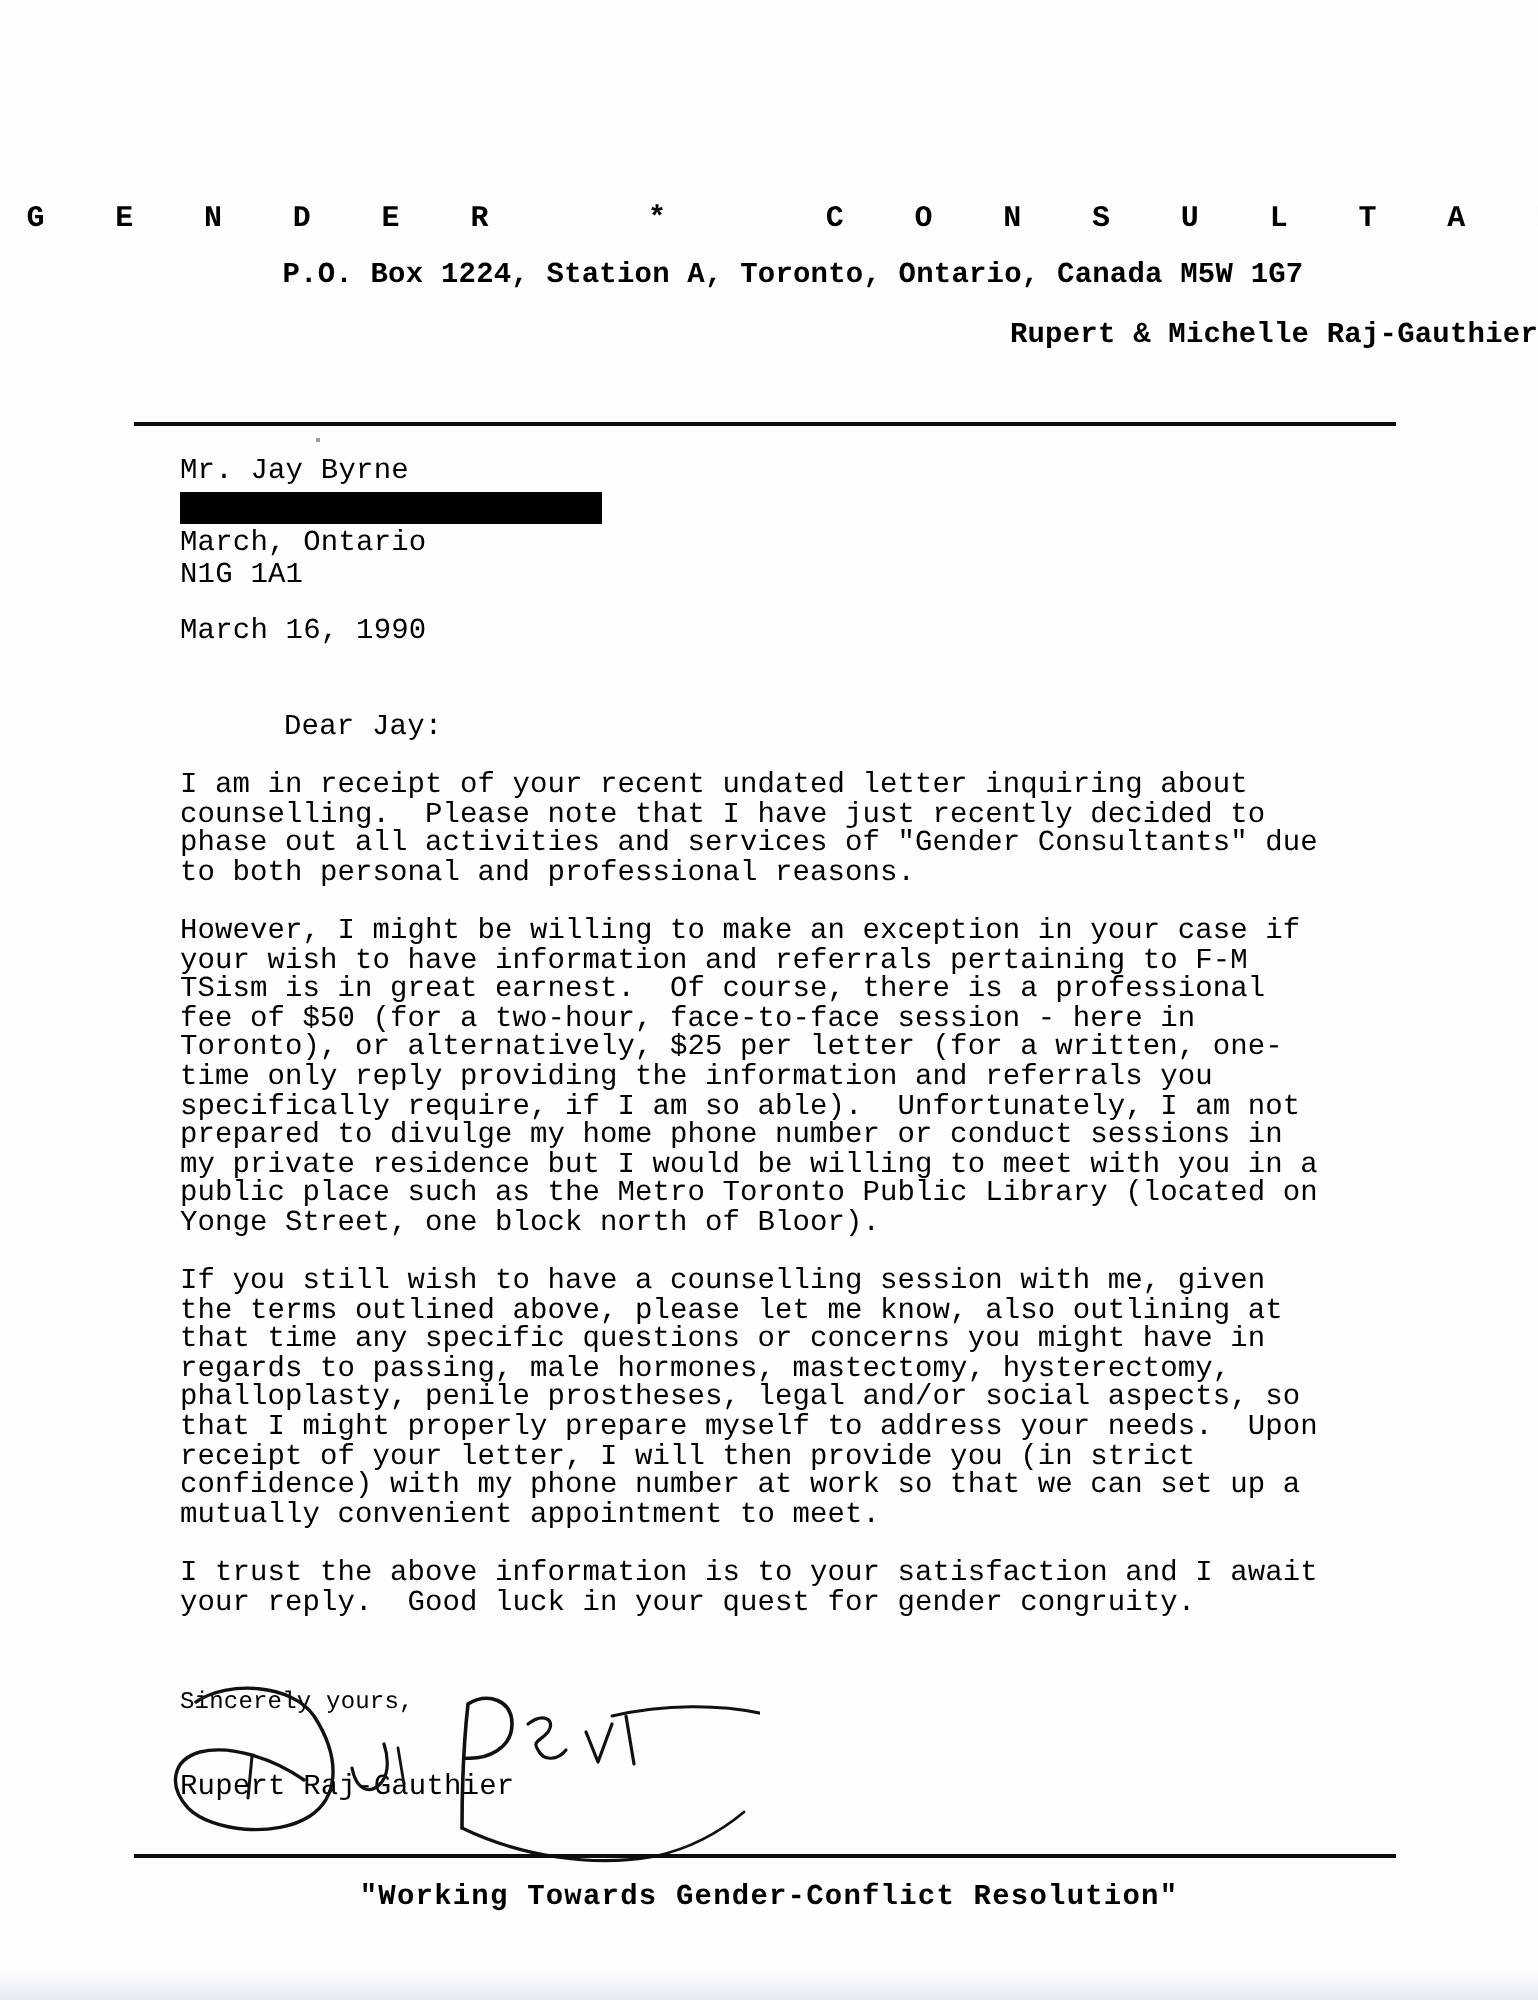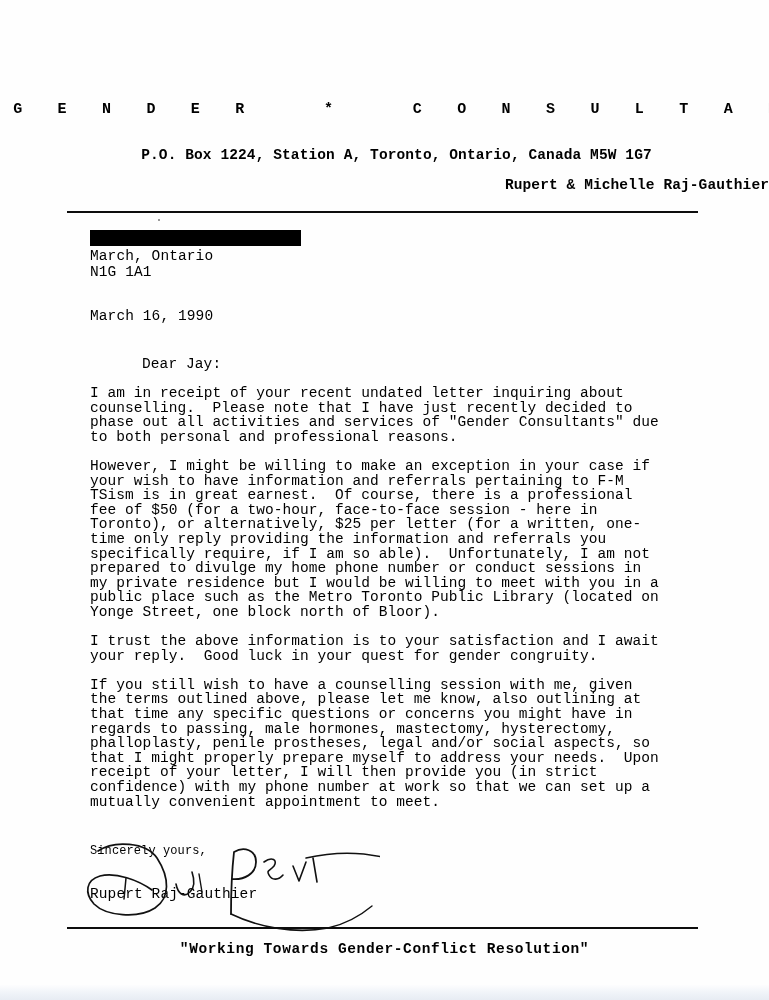--- a/index.html
+++ b/index.html
@@ -46,21 +46,21 @@
   }
   #company-name {
     font-size: 15px;
     font-weight: bold;
     letter-spacing: 13.2px;
     text-indent: 13.2px;
     line-height: 20px;
     white-space: pre;
   }
   #company-address {
-    margin-top: 26px;
+    margin-top: 9px;
     font-size: 14.5px;
     font-weight: bold;
     line-height: 19px;
     letter-spacing: 0.1px;
     padding-left: 24px;
   }
   #company-principals {
     margin-top: 11px;
     font-size: 14.5px;
     font-weight: bold;
@@ -192,20 +192,21 @@
   <div id="letterhead">
     <div id="company-name">G E N D E R   *   C O N S U L T A N T S</div>
     <div id="company-address">P.O. Box 1224, Station A, Toronto, Ontario, Canada M5W 1G7</div>
     <div id="company-principals">Rupert &amp; Michelle Raj-Gauthier</div>
   </div>
 
   <div class="rule" id="rule-top"></div>
   <div id="scan-speck"></div>
 
   <div id="recipient-block">
+    <div id="recipient-name">Mr. Jay Byrne</div>
     <div id="redaction-bar"></div>
     <div class="recipient-line">March, Ontario</div>
     <div class="recipient-line">N1G 1A1</div>
   </div>
 
   <div id="letter-date">March 16, 1990</div>
 
   <div id="salutation">Dear Jay:</div>
 
   <div id="letter-body">
@@ -217,31 +218,31 @@
 your wish to have information and referrals pertaining to F-M
 TSism is in great earnest.  Of course, there is a professional
 fee of $50 (for a two-hour, face-to-face session - here in
 Toronto), or alternatively, $25 per letter (for a written, one-
 time only reply providing the information and referrals you
 specifically require, if I am so able).  Unfortunately, I am not
 prepared to divulge my home phone number or conduct sessions in
 my private residence but I would be willing to meet with you in a
 public place such as the Metro Toronto Public Library (located on
 Yonge Street, one block north of Bloor).</p>
-    <p class="para">I trust the above information is to your satisfaction and I await
-your reply.  Good luck in your quest for gender congruity.</p>
     <p class="para">If you still wish to have a counselling session with me, given
 the terms outlined above, please let me know, also outlining at
 that time any specific questions or concerns you might have in
 regards to passing, male hormones, mastectomy, hysterectomy,
 phalloplasty, penile prostheses, legal and/or social aspects, so
 that I might properly prepare myself to address your needs.  Upon
 receipt of your letter, I will then provide you (in strict
 confidence) with my phone number at work so that we can set up a
 mutually convenient appointment to meet.</p>
+    <p class="para">I trust the above information is to your satisfaction and I await
+your reply.  Good luck in your quest for gender congruity.</p>
   </div>
 
   <div id="closing">Sincerely yours,</div>
 
   <div id="signatory-name">Rupert Raj-Gauthier</div>
 
   <svg id="signature-mark" viewBox="0 0 320 100" xmlns="http://www.w3.org/2000/svg">
     <g fill="none" stroke="#111111" stroke-linecap="round" stroke-linejoin="round">
 
       <path d="M38 15 C 54 4, 86 6, 97 22 C 110 42, 110 62, 95 72

